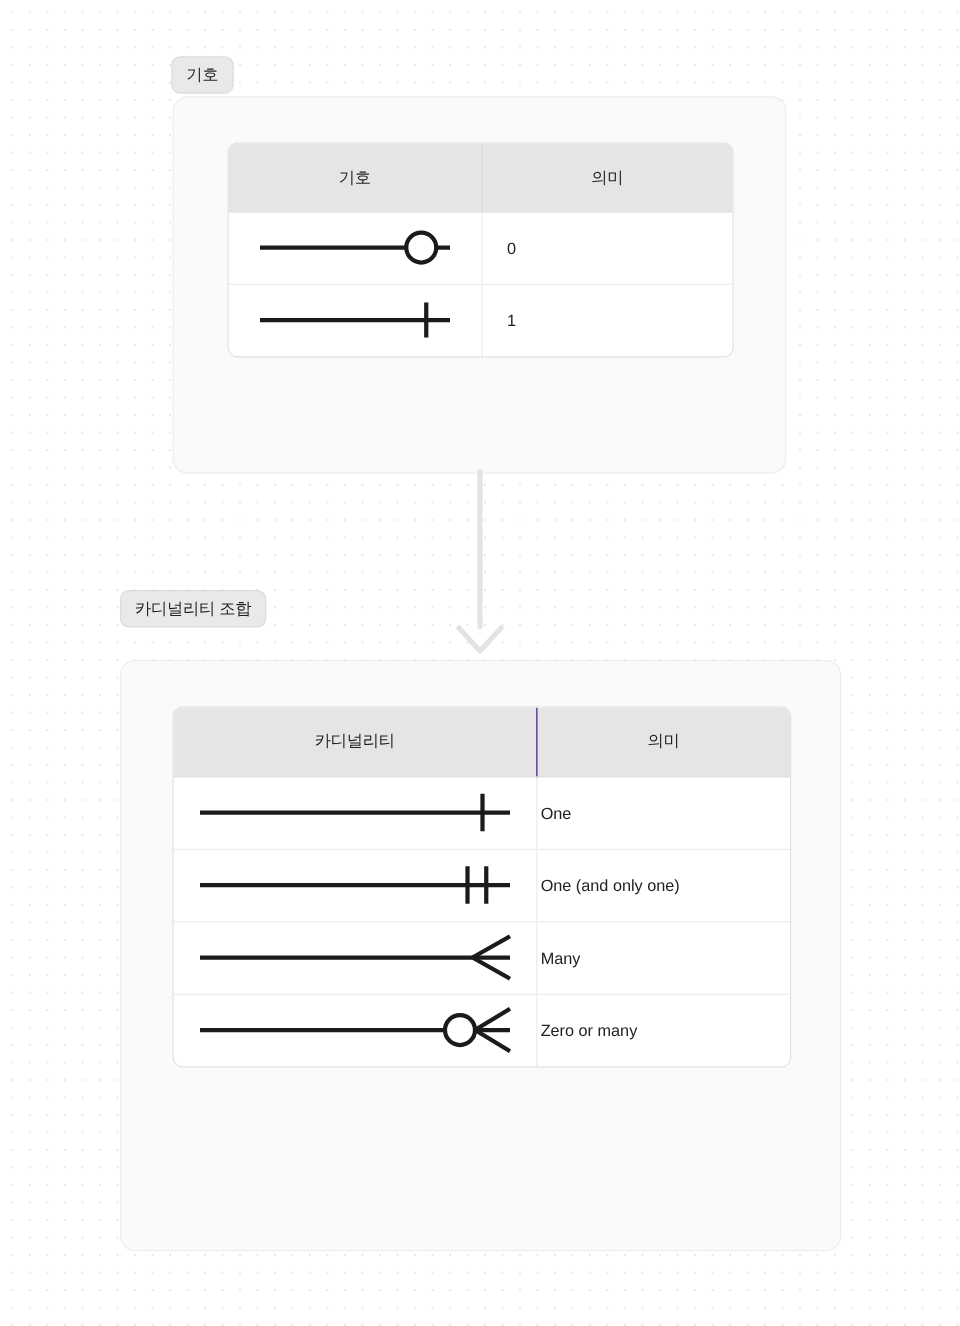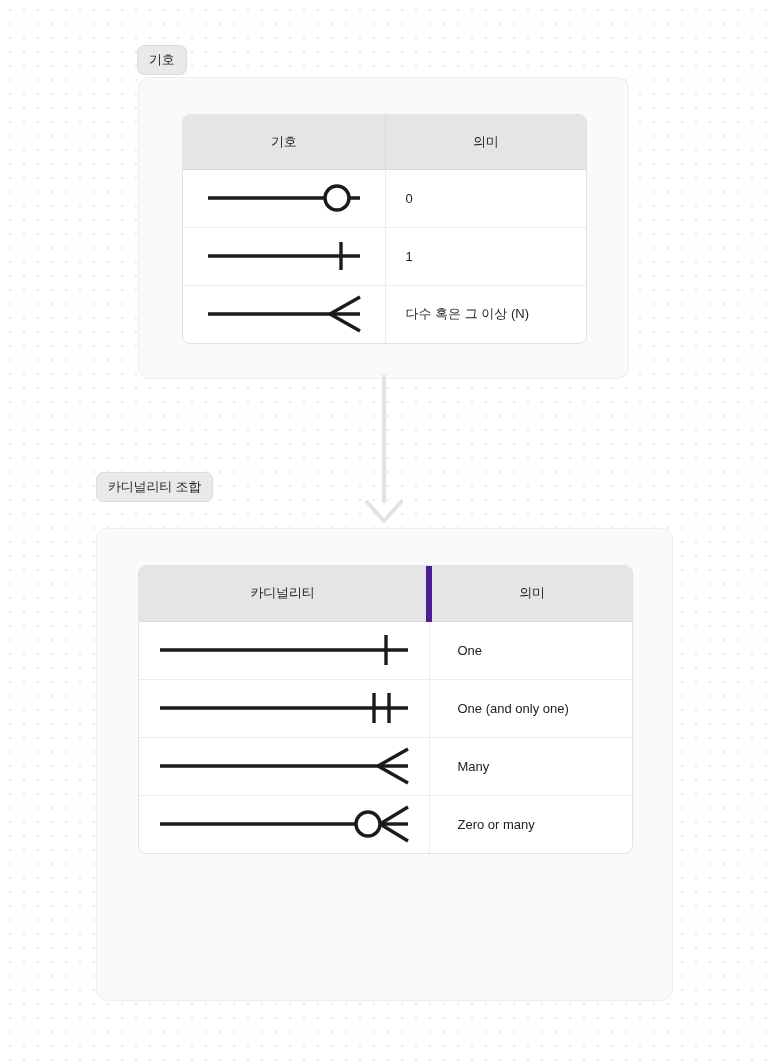--- a/index.html
+++ b/index.html
@@ -86,24 +86,24 @@
 
   
   #table-1 th { height: 54px; }
   #table-1 th:first-child { width: 202px; border-right: 1px solid #dadada; }
   #table-1 td { height: 58px; }
   #table-1 td.sym { border-right: 1px solid #ececec; padding: 0; }
   #table-1 td.mean { padding-left: 20px; }
 
   
   #table-2 th { height: 55px; }
-  #table-2 th:first-child { width: 290px; border-right: 6px solid #4c1d95; }
+  #table-2 th:first-child { width: 290px; border-right: 1px solid #4c1d95; }
   #table-2 td { height: 58px; }
   #table-2 td.sym { border-right: 1px solid #ececec; padding: 0; }
-  #table-2 td.mean { padding-left: 28px; }
+  #table-2 td.mean { padding-left: 3px; }
 
   .symwrap { display: flex; align-items: center; justify-content: center; height: 100%; }
   .symwrap svg { display: block; }
 
   
   #connector { position: absolute; left: 352px; top: 375px; }
 </style>
 </head>
 <body>
 
@@ -137,32 +137,20 @@
         <tr>
           <td class="sym">
             <span class="symwrap">
               <svg width="160" height="40" viewBox="0 0 160 40" aria-hidden="true">
                 <line x1="4" y1="20" x2="156" y2="20" stroke="#1b1b1b" stroke-width="3.4" stroke-linecap="butt"></line>
                 <line x1="137" y1="6" x2="137" y2="34" stroke="#1b1b1b" stroke-width="3.4" stroke-linecap="butt"></line>
               </svg>
             </span>
           </td>
           <td class="mean">1</td>
-        </tr>
-        <tr>
-          <td class="sym">
-            <span class="symwrap">
-              <svg width="160" height="44" viewBox="0 0 160 44" aria-hidden="true">
-                <line x1="4" y1="22" x2="156" y2="22" stroke="#1b1b1b" stroke-width="3.4" stroke-linecap="butt"></line>
-                <line x1="126" y1="22" x2="156" y2="5" stroke="#1b1b1b" stroke-width="3.4" stroke-linecap="butt"></line>
-                <line x1="126" y1="22" x2="156" y2="39" stroke="#1b1b1b" stroke-width="3.4" stroke-linecap="butt"></line>
-              </svg>
-            </span>
-          </td>
-          <td class="mean">다수 혹은 그 이상 (N)</td>
         </tr>
       </tbody>
     </table>
   </div>
 
   <span id="connector">
     <svg width="64" height="148" viewBox="0 0 64 148" aria-hidden="true">
       <line x1="32" y1="0" x2="32" y2="128" stroke="#e3e3e3" stroke-width="4"></line>
       <path d="M 14 126 L 32 146 L 50 126" fill="none" stroke="#e3e3e3" stroke-width="4" stroke-linecap="butt" stroke-linejoin="miter"></path>
     </svg>

